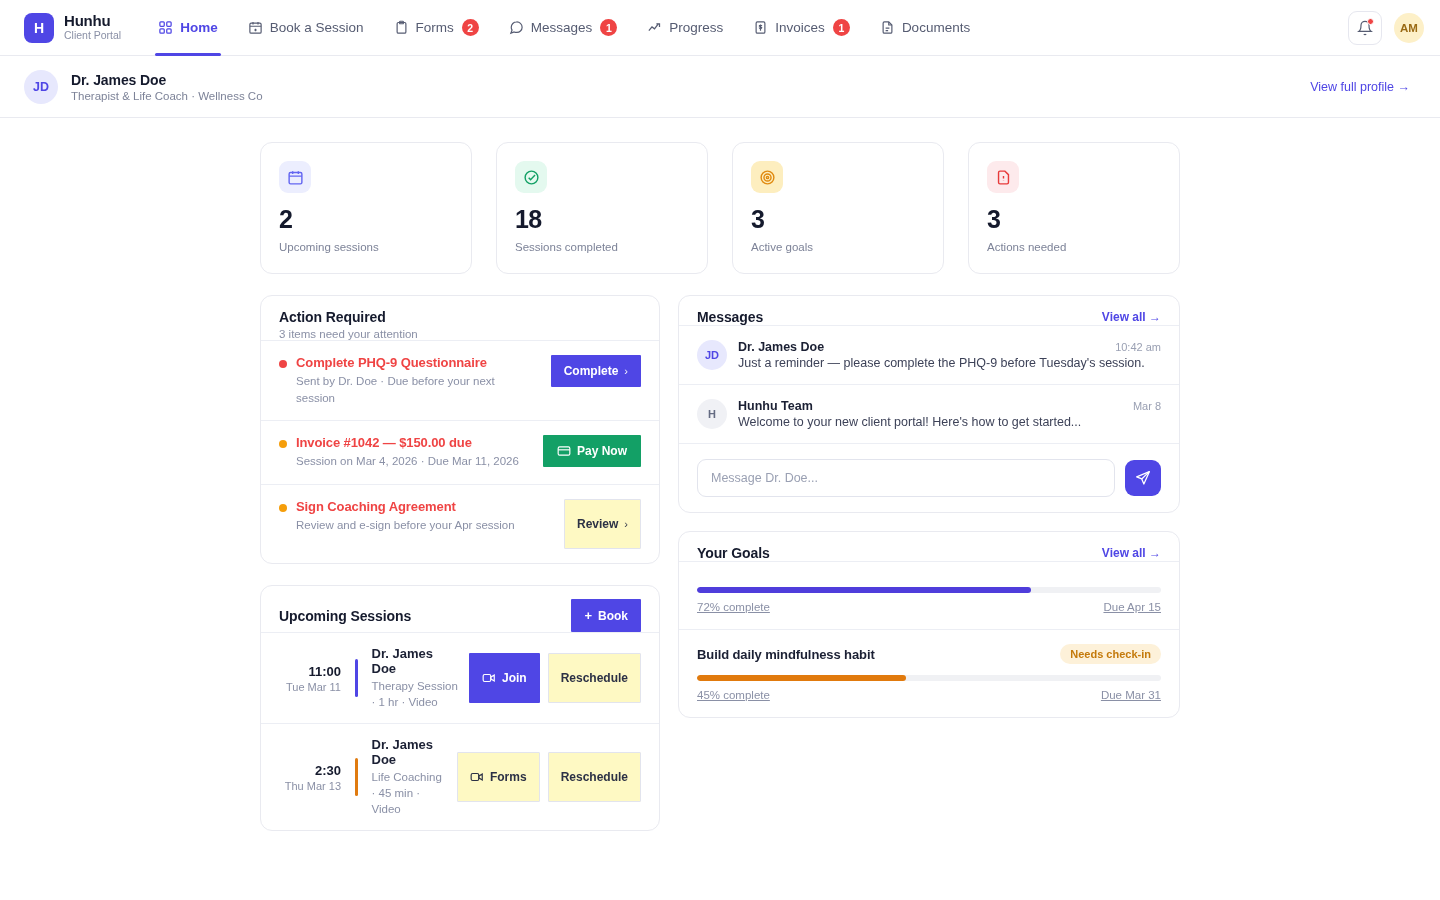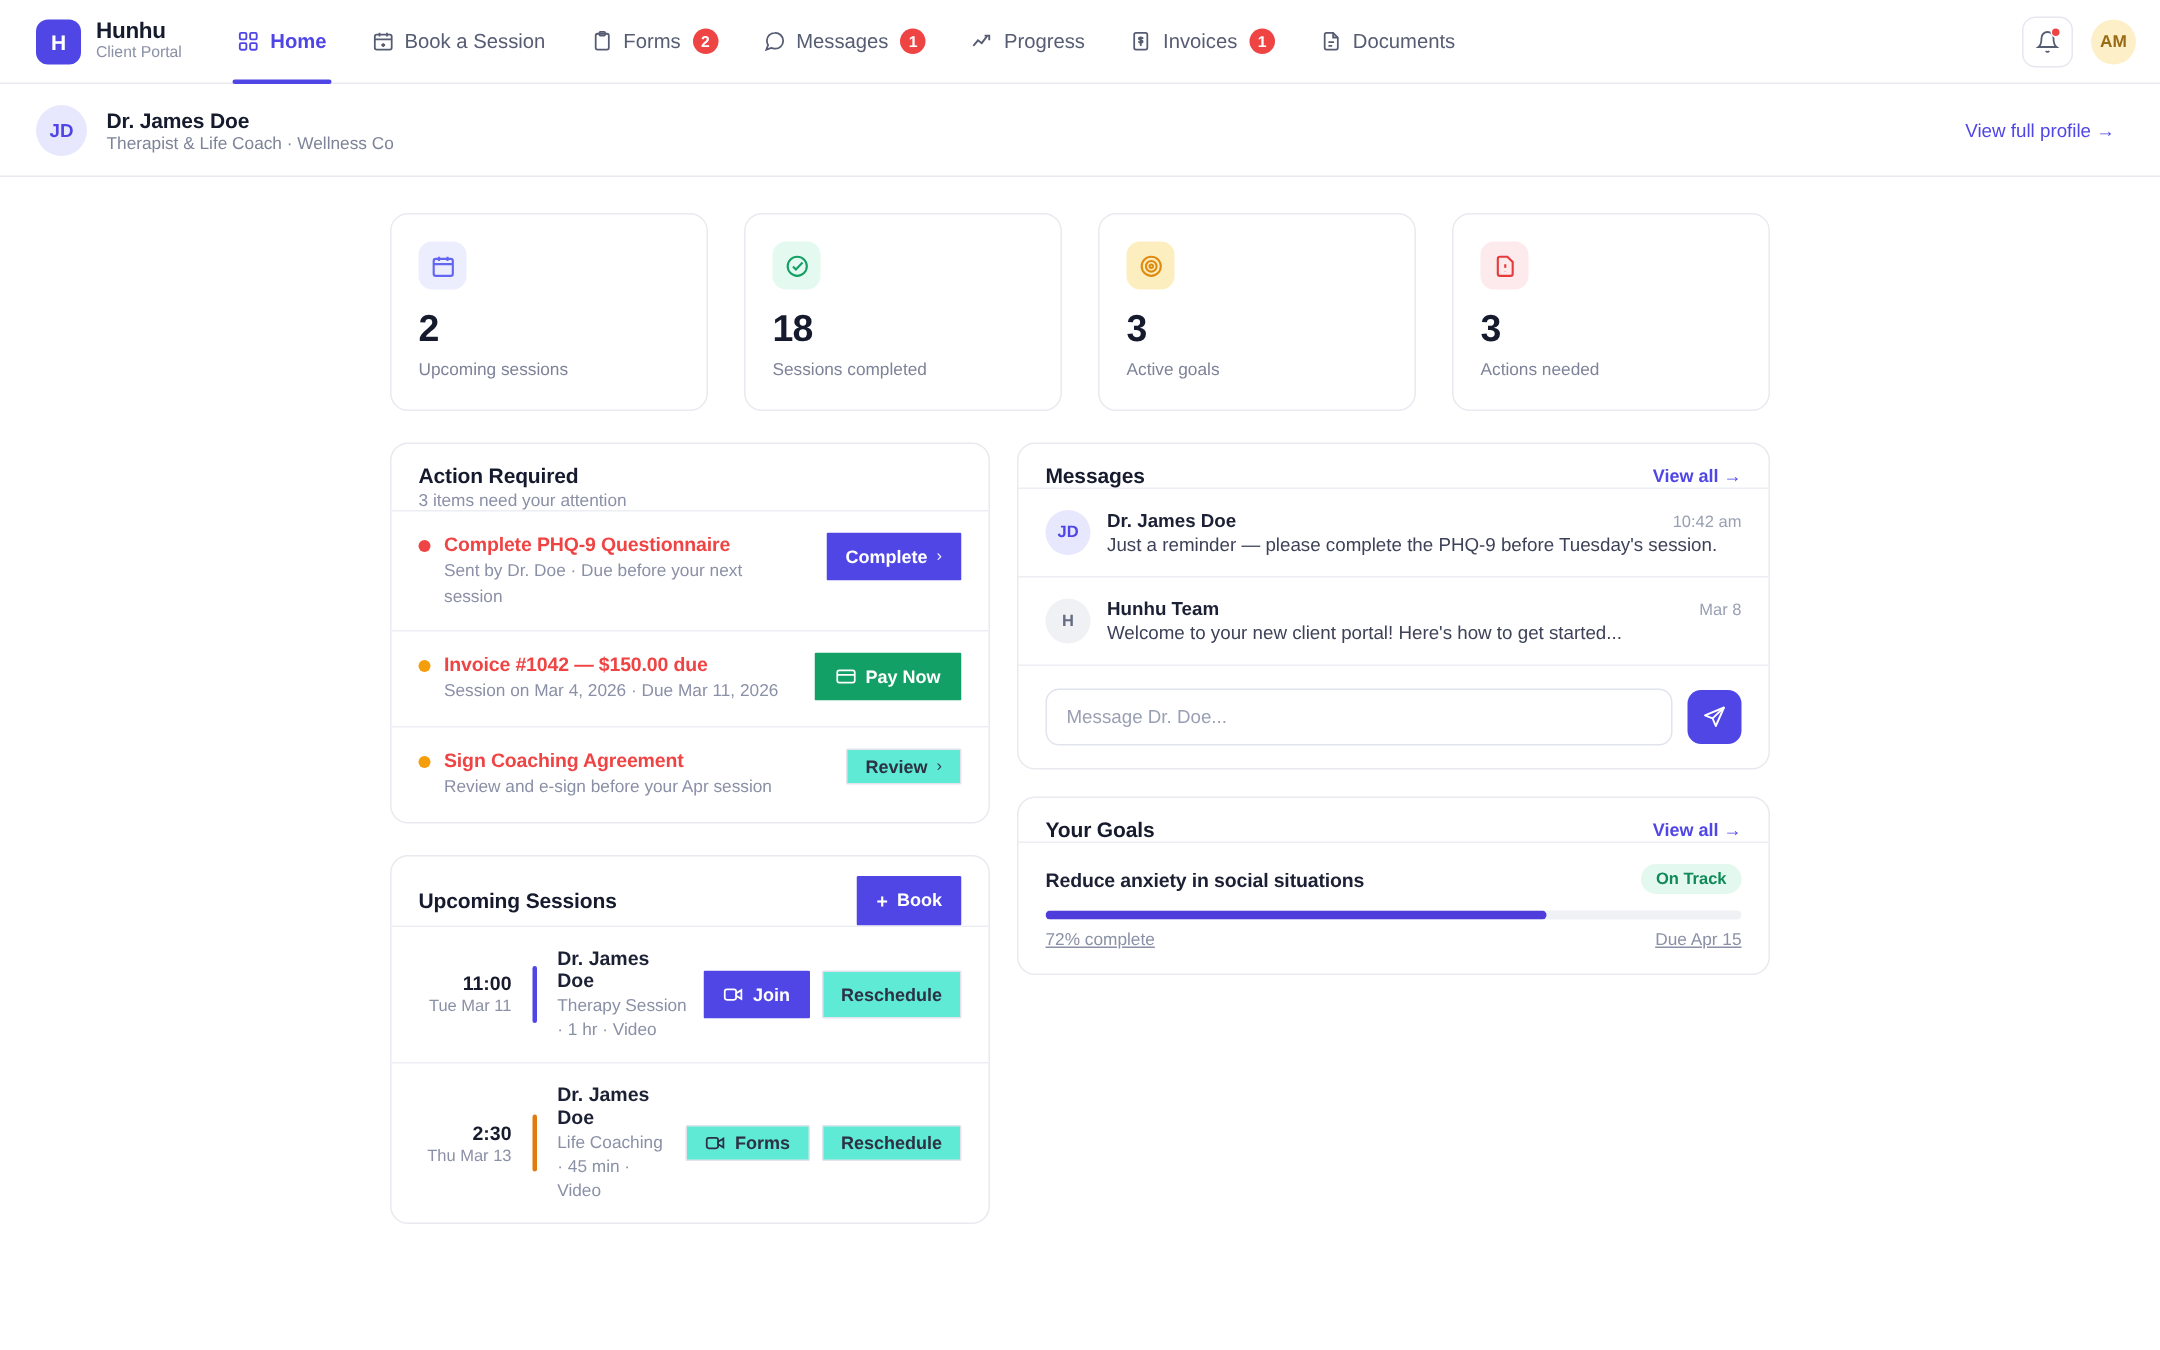--- a/index.html
+++ b/index.html
@@ -111,21 +111,21 @@
   .act-title { font-size: 13px; font-weight: bold; color: #ef4444; letter-spacing: -0.1px; }
   .act-meta { font-size: 11.5px; color: #8a90a6; margin-top: 3px; line-height: 1.45; }
 
   .btn {
     display: inline-flex; align-items: center; justify-content: center; gap: 6px;
     border-radius: 1px; font-size: 12px; font-weight: bold; cursor: pointer;
     white-space: nowrap; border: 1px solid transparent; flex: none;
   }
   .btn-primary { background: #4f46e5; color: #fff; padding: 8px 12px; }
   .btn-green { background: #13a066; color: #fff; padding: 8px 13px; }
-  .btn-ghost { background: #5eead4; color: #2c3145; border-color: #e2e4ed; padding: 4px 12px; }
+  .btn-ghost { background: #fef9c3; color: #2c3145; border-color: #e2e4ed; padding: 17px 12px; }
   .chev { font-size: 11px; font-weight: normal; opacity: .95; }
 
   
   .msg-row { display: flex; gap: 11px; padding: 14px 18px; border-bottom: 1px solid #eceef4; }
   .msg-av {
     width: 30px; height: 30px; border-radius: 50%; flex: none;
     display: flex; align-items: center; justify-content: center;
     font-size: 11px; font-weight: bold;
   }
   .av-jd { background: #e7e8fd; color: #4f46e5; }
@@ -469,30 +469,39 @@
           </div>
         </div>
 
         <div class="card" style="margin-top:18px">
           <div class="card-head">
             <div class="card-title">Your Goals</div>
             <div class="viewall">View all →</div>
           </div>
 
           <div class="goal-row">
-            <div class="goal-top">
-              <div class="goal-name">Reduce anxiety in social situations</div>
-              <div class="pill pill-green">On Track</div>
-            </div>
             <div class="track">
               <div class="fill" style="width:72%;background:#4f3ddb"></div>
             </div>
             <div class="goal-foot">
               <span class="goal-pct">72% complete</span>
               <span class="goal-due">Due Apr 15</span>
             </div>
           </div>
 
+          <div class="goal-row">
+            <div class="goal-top">
+              <div class="goal-name">Build daily mindfulness habit</div>
+              <div class="pill pill-amber">Needs check-in</div>
+            </div>
+            <div class="track">
+              <div class="fill" style="width:45%;background:#e17a0d"></div>
+            </div>
+            <div class="goal-foot">
+              <span class="goal-pct">45% complete</span>
+              <span class="goal-due">Due Mar 31</span>
+            </div>
+          </div>
         </div>
       </div>
     </div>
   </div>
 </div>
 
 </body></html>

